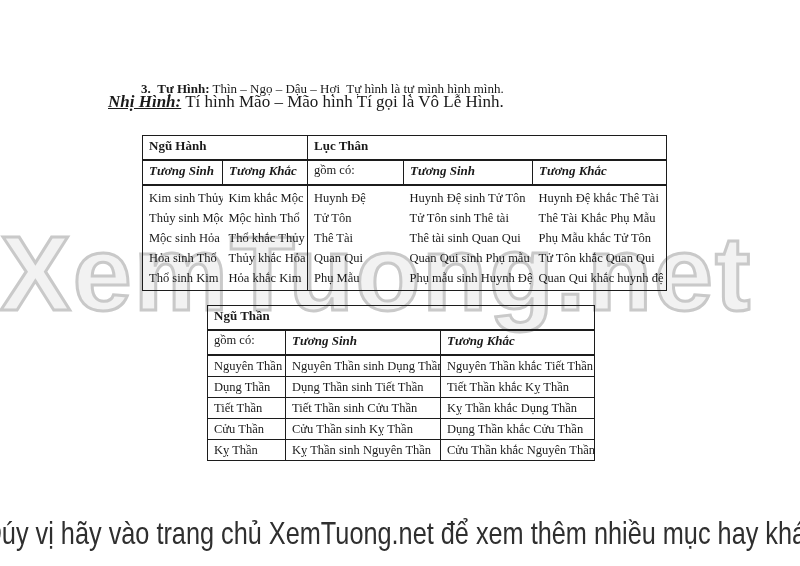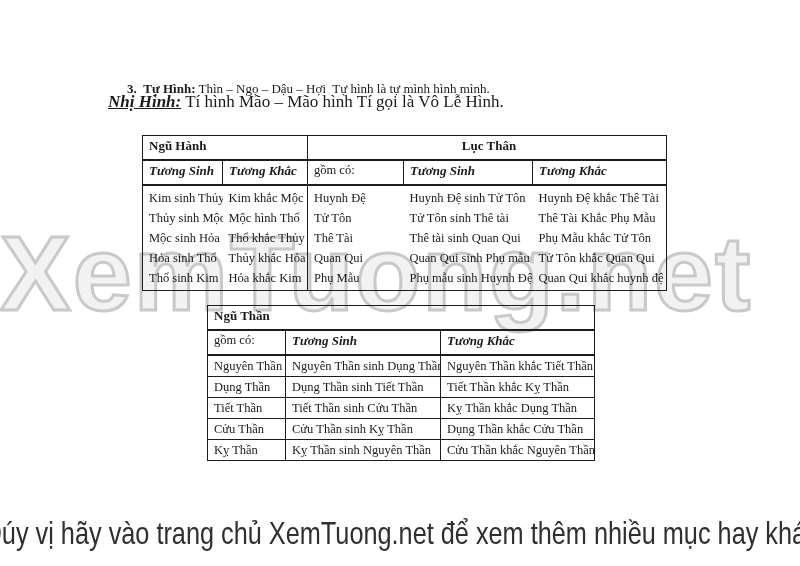--- a/index.html
+++ b/index.html
@@ -26,21 +26,21 @@
     -webkit-text-stroke: 3px #c9c9c9;
     z-index: 0;
     user-select: none;
     white-space: nowrap;
   }
 
   .content { position: absolute; inset: 0; z-index: 1; }
 
   
   .note-tu-hinh {
-    position: absolute; left: 127px; top: 46px;
+    position: absolute; left: 141px; top: 46px;
     font-size: 13px; line-height: 17px;
     white-space: pre-wrap;
   }
   .note-tu-hinh .line2 { padding-left: 25px; }
   .b { font-weight: bold; }
   .note-nhi-hinh {
     position: absolute; left: 108px; top: 93px;
     font-size: 17px; line-height: 17px;
   }
   .nhi-label { font-weight: bold; font-style: italic; text-decoration: underline; }
@@ -49,21 +49,21 @@
   table { border-collapse: collapse; table-layout: fixed; }
   td {
     font-size: 12.5px;
     padding: 2px 2px 2px 6px;
     vertical-align: top;
     overflow: hidden;
     white-space: nowrap;
   }
   .bi { font-weight: bold; font-style: italic; font-size: 13px; margin-left: 36px; }
   .bold { font-weight: bold; font-size: 13px; }
-  .center { text-align: center; }
+  .center { }
 
   
   .t1 {
     position: absolute; left: 142px; top: 135px;
     width: 524px;
     border: 1px solid #1c1c1c;
     background: transparent;
   }
   .t1 tr.hrow1 td { border-bottom: 2px solid #1c1c1c; height: 19px; }
   .t1 tr.hrow2 td { border: 1px solid #1c1c1c; border-bottom: 2px solid #1c1c1c; height: 19px; }

